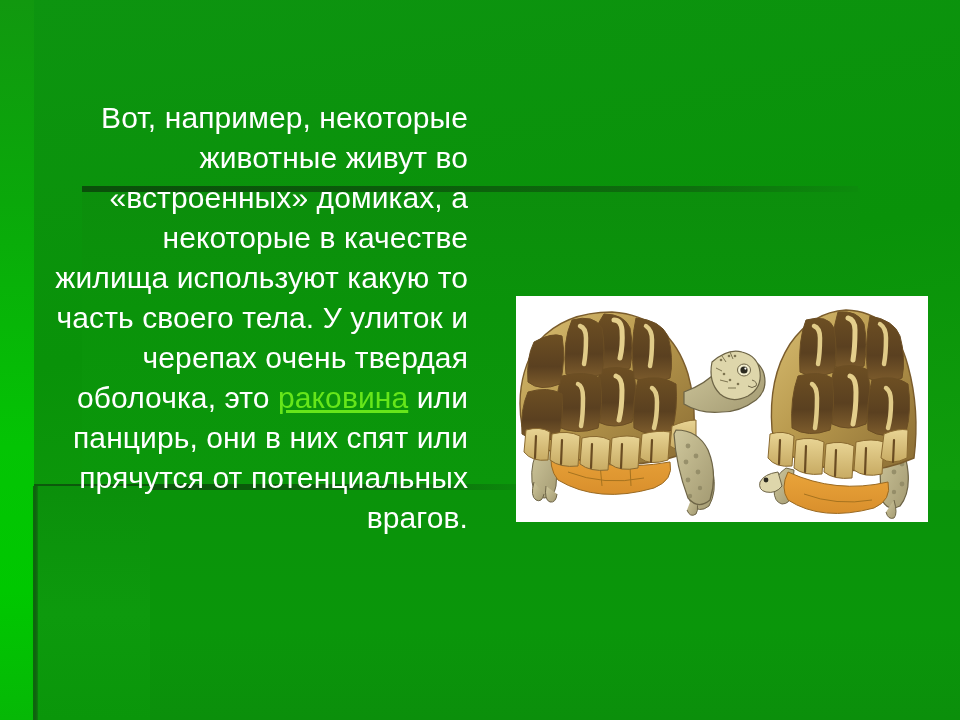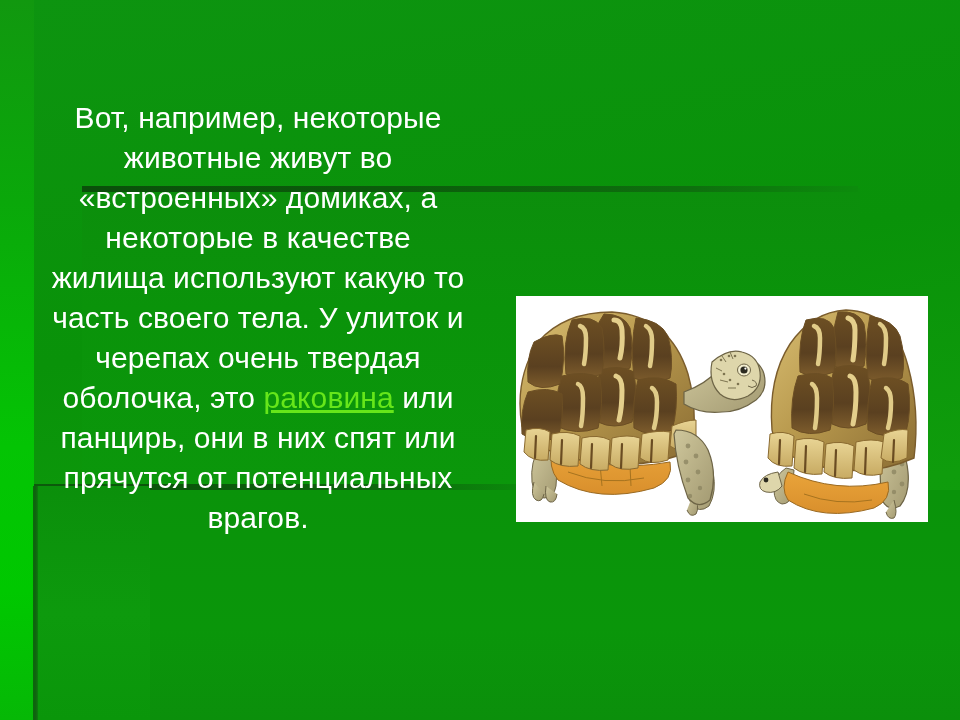--- a/index.html
+++ b/index.html
@@ -86,21 +86,21 @@
     height: 230px;
     background: linear-gradient(180deg, #0a930a 0%, #0a960a 60%, #0b8f0b 100%);
   }
 
   
   .text-block {
     position: absolute;
     left: 48px;
     top: 58px;
     width: 420px;
-    text-align: center;
+    text-align: right;
     color: #ffffff;
     font-size: 30px;
     line-height: 40px;
     letter-spacing: .1px;
     white-space: pre-line;
   }
   .para { margin: 0; }
   .link {
     color: #66e61a;
     text-decoration: underline;

